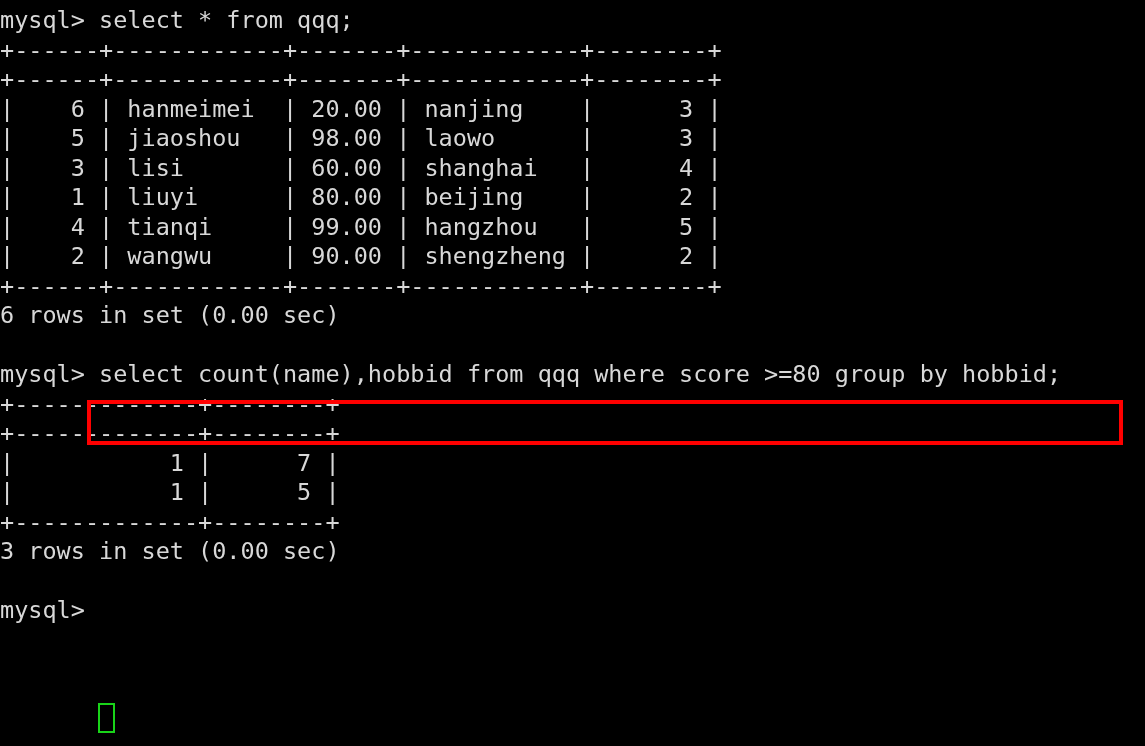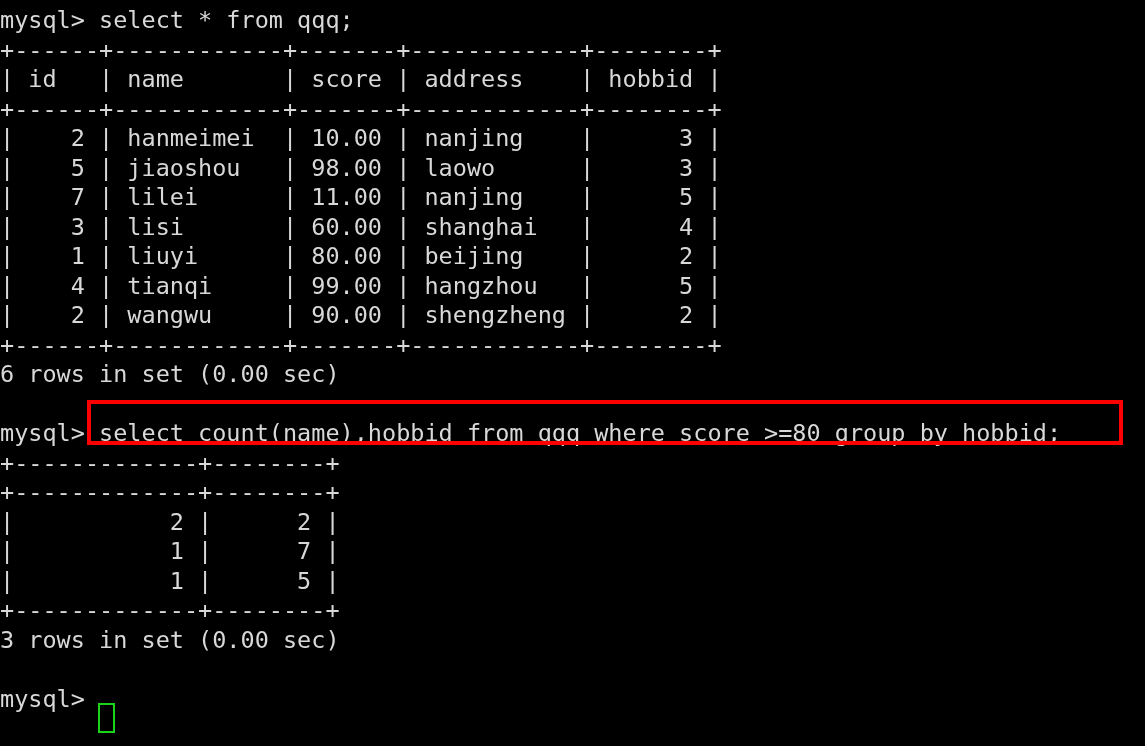--- a/index.html
+++ b/index.html
@@ -64,36 +64,33 @@
   }
 </style>
 </head>
 <body>
 
 <div id="terminal">
 
   <div id="lines-top">
     <span class="term-line">mysql&gt; select * from qqq;</span>
     <span class="term-line">+------+------------+-------+------------+--------+</span>
-    <span class="term-line">| id   | name       | score | address    | hobbid |</span>
     <span class="term-line">+------+------------+-------+------------+--------+</span>
-    <span class="term-line">|    2 | hanmeimei  | 10.00 | nanjing    |      3 |</span>
+    <span class="term-line">|    6 | hanmeimei  | 20.00 | nanjing    |      3 |</span>
     <span class="term-line">|    5 | jiaoshou   | 98.00 | laowo      |      3 |</span>
-    <span class="term-line">|    7 | lilei      | 11.00 | nanjing    |      5 |</span>
     <span class="term-line">|    3 | lisi       | 60.00 | shanghai   |      4 |</span>
     <span class="term-line">|    1 | liuyi      | 80.00 | beijing    |      2 |</span>
     <span class="term-line">|    4 | tianqi     | 99.00 | hangzhou   |      5 |</span>
     <span class="term-line">|    2 | wangwu     | 90.00 | shengzheng |      2 |</span>
     <span class="term-line">+------+------------+-------+------------+--------+</span>
     <span class="term-line">6 rows in set (0.00 sec)</span>
     <span class="term-line blank"></span>
     <span class="term-line">mysql&gt; select count(name),hobbid from qqq where score &gt;=80 group by hobbid;</span>
     <span class="term-line">+-------------+--------+</span>
     <span class="term-line">+-------------+--------+</span>
-    <span class="term-line">|           2 |      2 |</span>
     <span class="term-line">|           1 |      7 |</span>
     <span class="term-line">|           1 |      5 |</span>
     <span class="term-line">+-------------+--------+</span>
     <span class="term-line">3 rows in set (0.00 sec)</span>
     <span class="term-line blank"></span>
     <span class="term-line">mysql&gt; </span>
   </div>
 
   <div id="highlight-box"></div>
 

